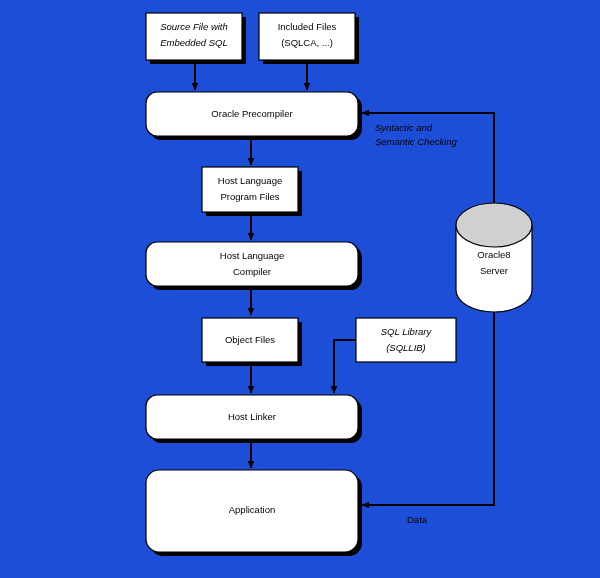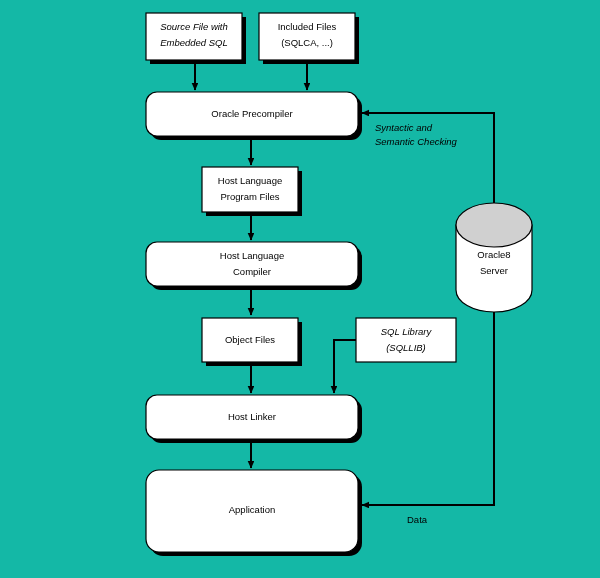--- a/index.html
+++ b/index.html
@@ -7,21 +7,21 @@
     padding: 0;
     background: #ffffff;
   }
   body {
     font-family: "Liberation Sans", sans-serif;
   }
   #diagram-canvas {
     position: relative;
     width: 600px;
     height: 578px;
-    background: #14b8a6;
+    background: #1d4ed8;
     overflow: hidden;
   }
   #diagram-svg {
     position: absolute;
     left: 0;
     top: 0;
     width: 600px;
     height: 578px;
   }
   .node-label {

